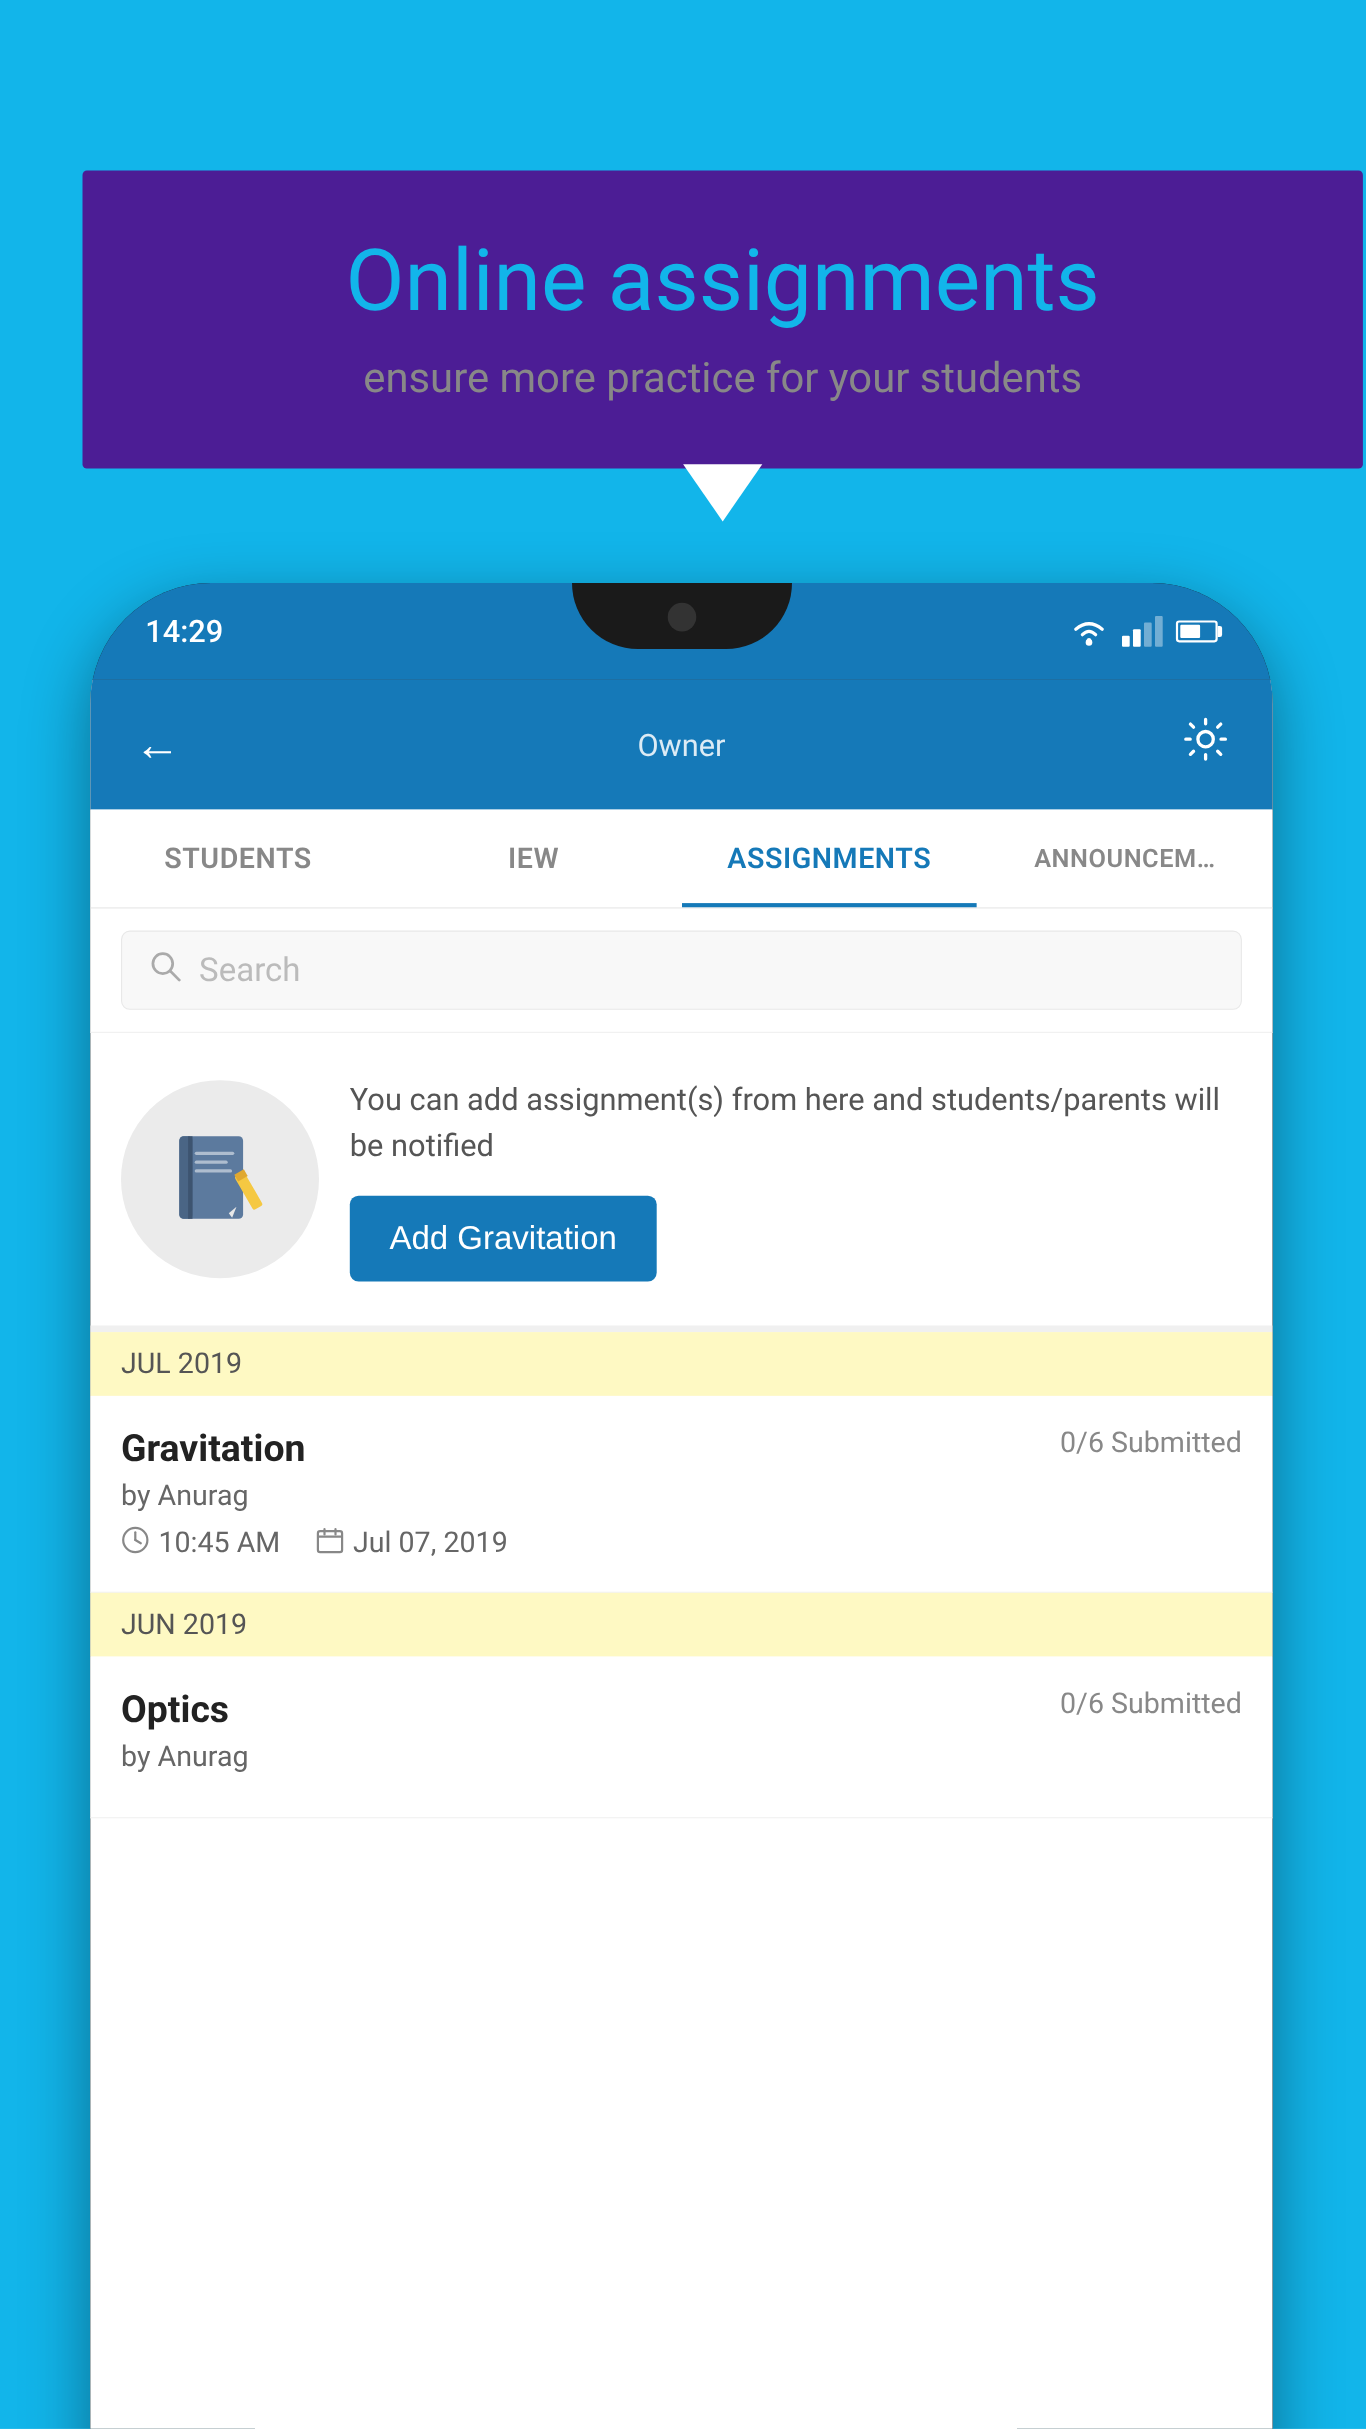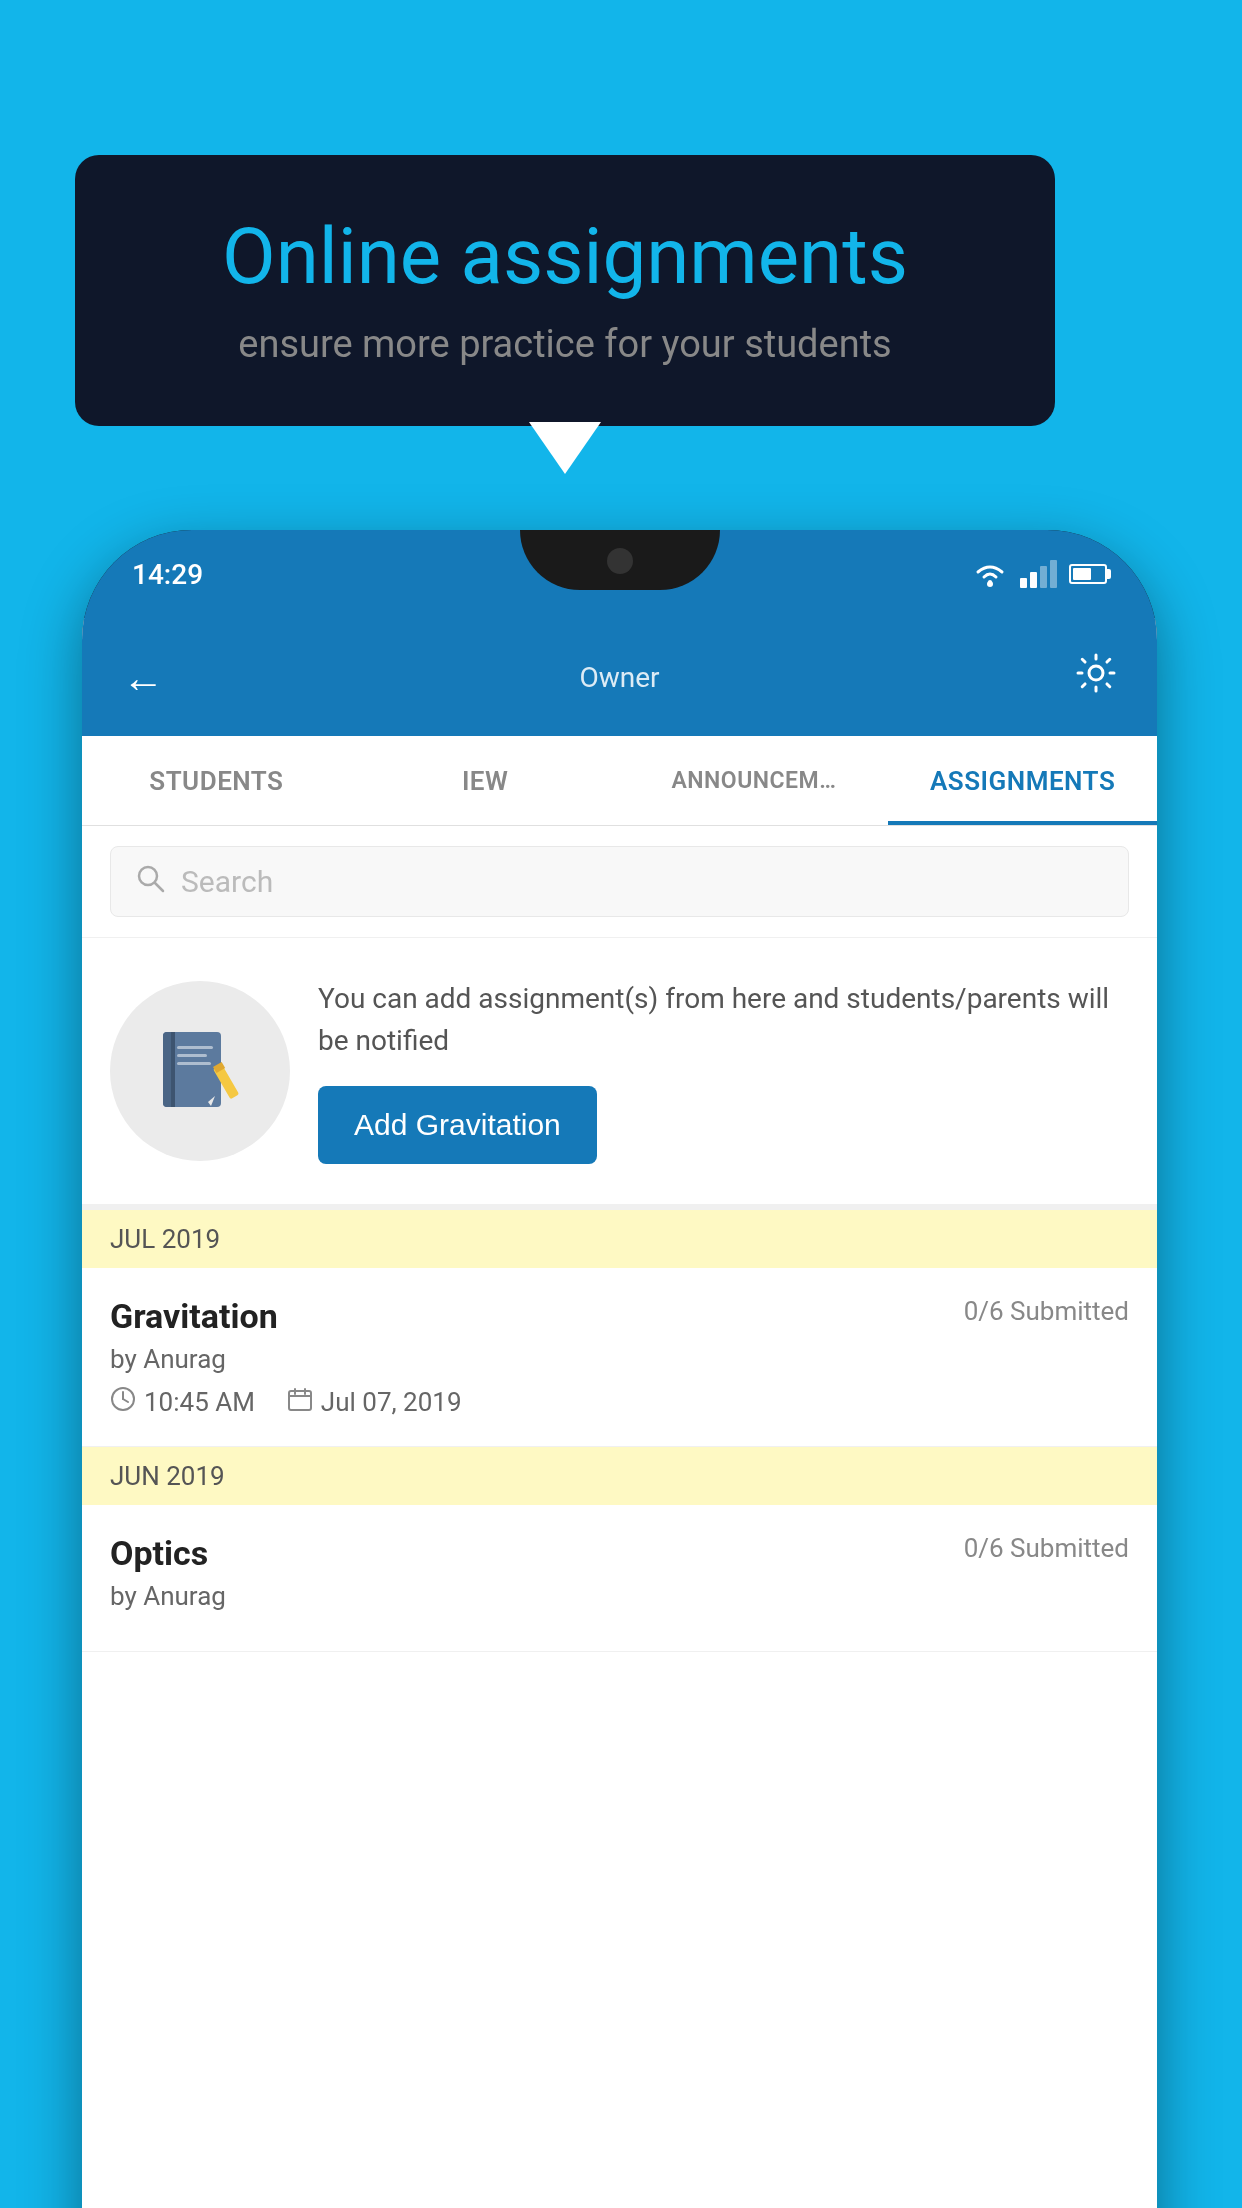--- a/index.html
+++ b/index.html
@@ -11,23 +11,23 @@
       font-family: 'Roboto', Arial, sans-serif;
       position: relative;
       overflow: hidden;
     }
 
     
     .tooltip-card {
       position: absolute;
       top: 155px;
       left: 75px;
-      width: 980px;
-      background: #0f172a;
-      border-radius: 24px;
+      width: 1164px;
+      background: #4c1d95;
+      border-radius: 4px;
       padding: 55px 65px 60px 65px;
       text-align: center;
     }
     .tooltip-card::after {
       content: '';
       position: absolute;
       bottom: -48px;
       left: 50%;
       transform: translateX(-50%);
       width: 0;
@@ -391,25 +391,25 @@
       </span>
     </div>
 
     <div class="tabs-bar">
       <div class="tab-item">
         <span>STUDENTS</span>
       </div>
       <div class="tab-item">
         <span>IEW</span>
       </div>
+      <div class="tab-item active">
+        <span>ASSIGNMENTS</span>
+      </div>
       <div class="tab-item" style="font-size:23px;">
         <span>ANNOUNCEM…</span>
-      </div>
-      <div class="tab-item active">
-        <span>ASSIGNMENTS</span>
       </div>
     </div>
 
     <div class="search-container">
       <div class="search-bar">
         <span class="search-icon-text">
           <svg width="30" height="30" viewBox="0 0 30 30" fill="none">
             <circle cx="13" cy="13" r="9" stroke="#aaa" stroke-width="2.5"></circle>
             <line x1="20" y1="20" x2="28" y2="28" stroke="#aaa" stroke-width="2.5" stroke-linecap="round"></line>
           </svg>

